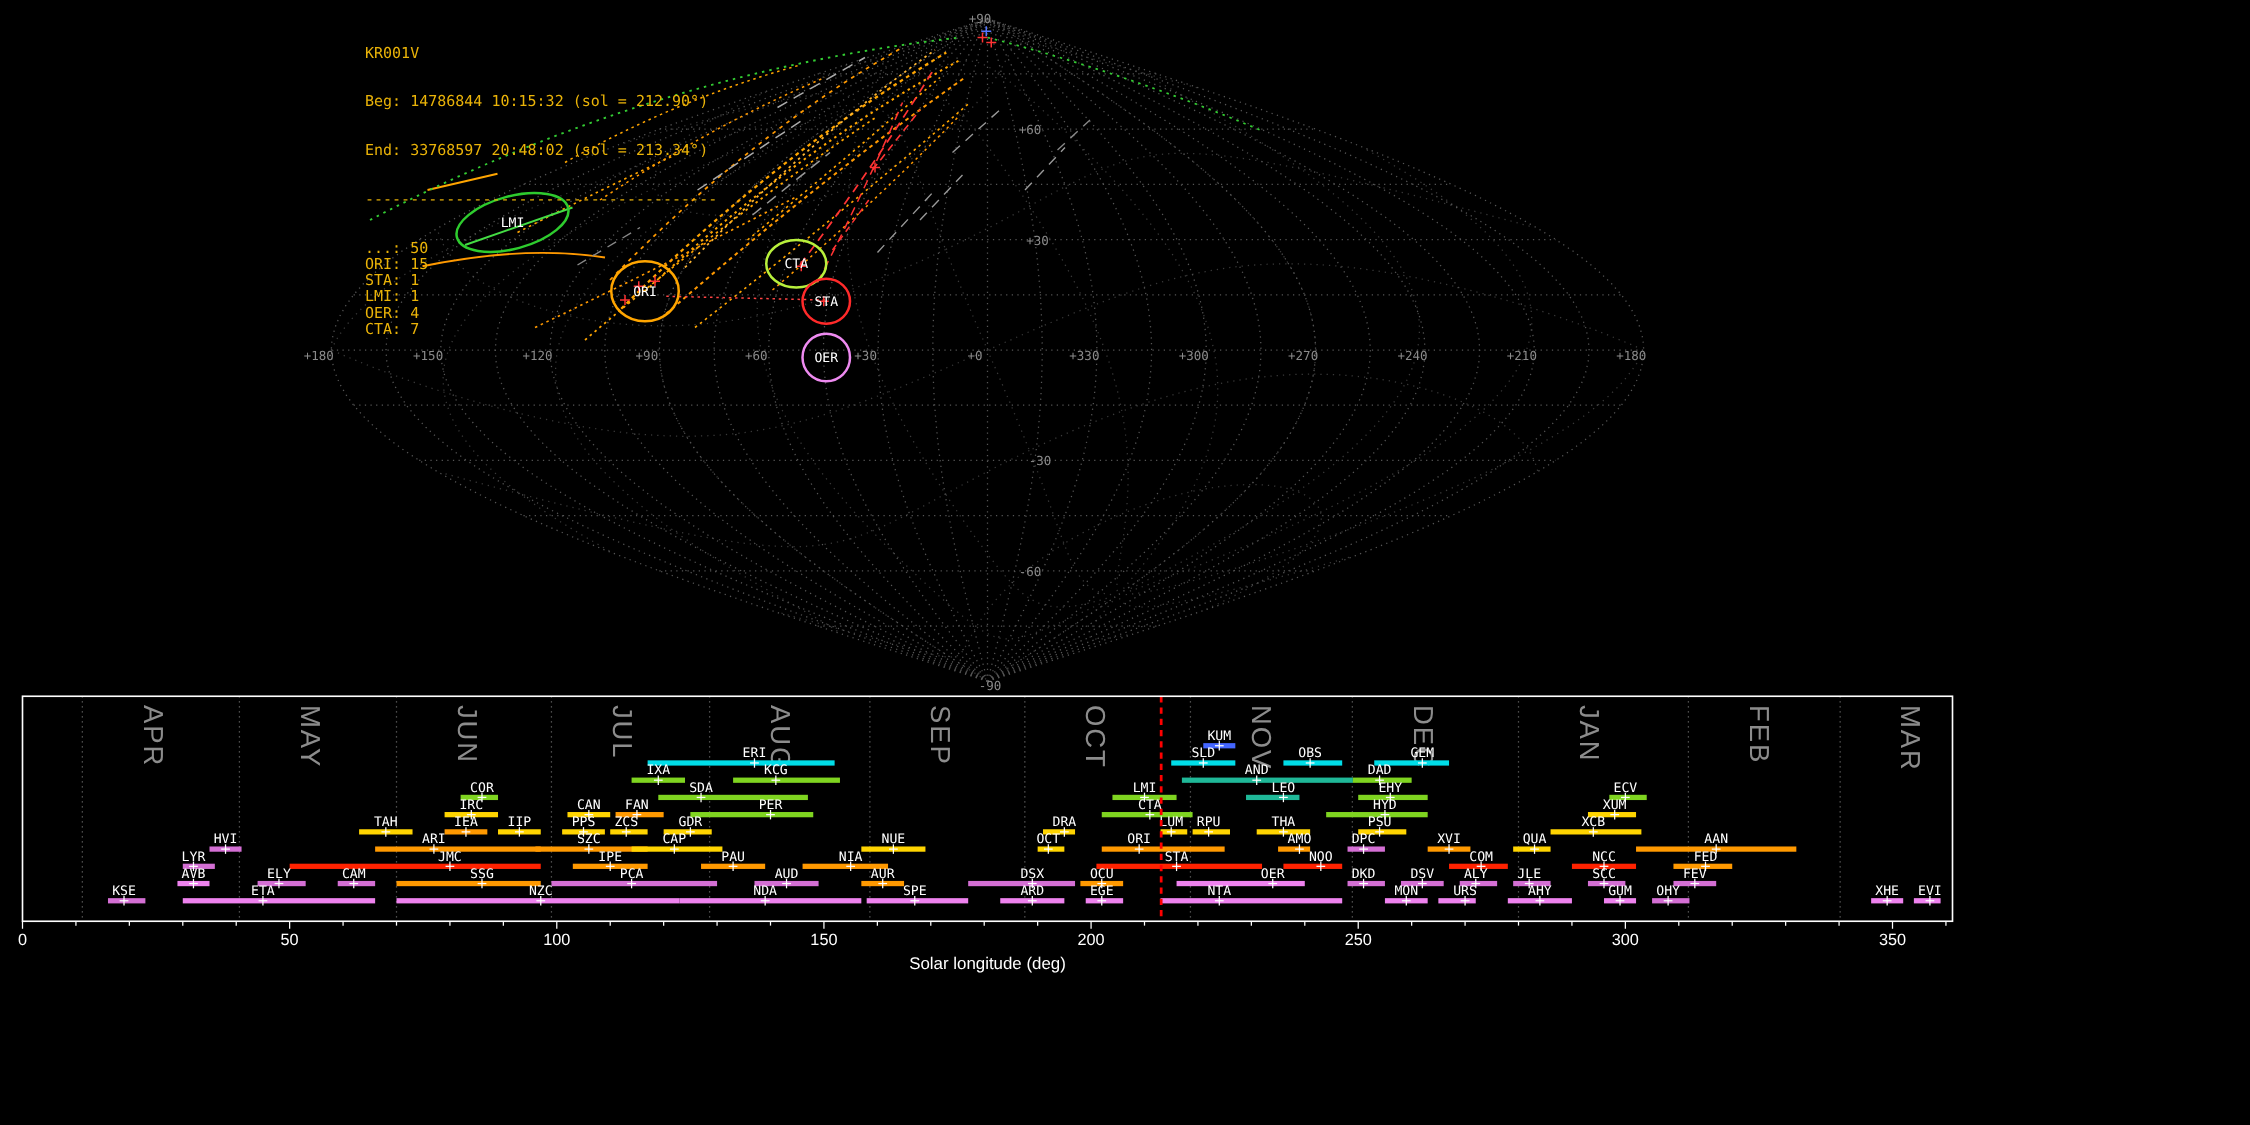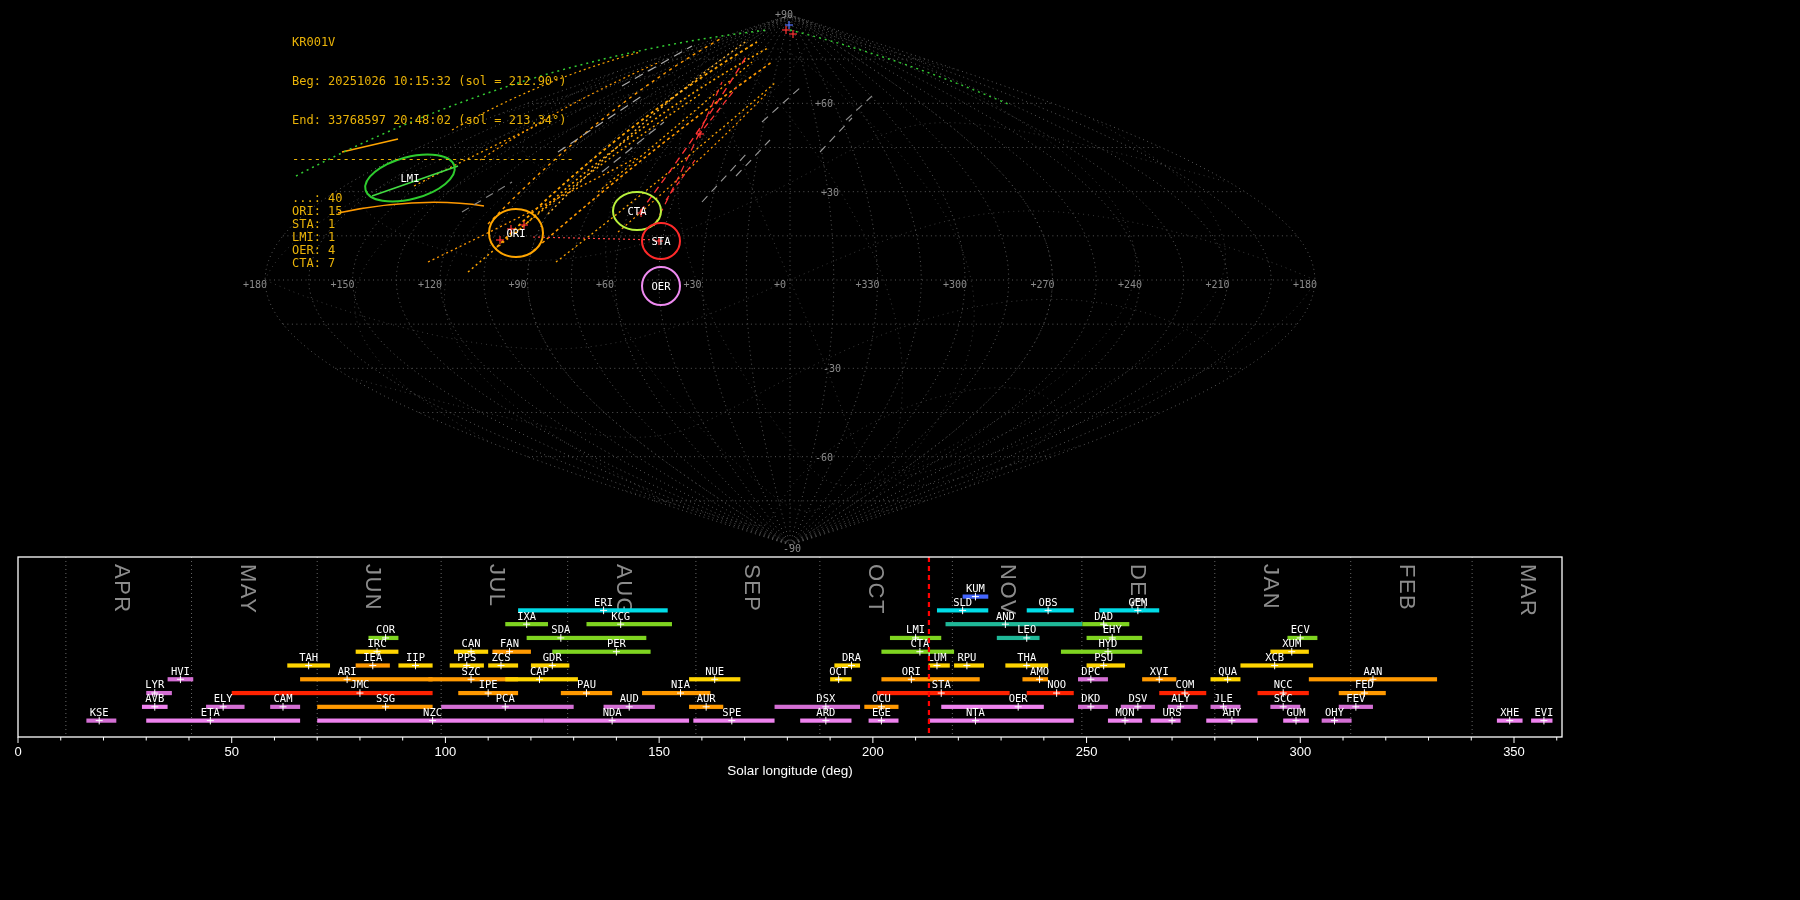--- a/index.html
+++ b/index.html
@@ -160,24 +160,24 @@
         <text x="637" y="214.5" text-anchor="middle" fill="#ffffff" font-size="10.5px" font-family="&quot;DejaVu Sans Mono&quot;,monospace">CTA</text>
         <ellipse cx="661" cy="241" rx="19" ry="18" fill="none" stroke="#ff2a2a" stroke-width="2" transform="rotate(0 661 241)"></ellipse>
         <text x="661" y="244.5" text-anchor="middle" fill="#ffffff" font-size="10.5px" font-family="&quot;DejaVu Sans Mono&quot;,monospace">STA</text>
         <ellipse cx="661" cy="286" rx="19" ry="19" fill="none" stroke="#ee8af0" stroke-width="2" transform="rotate(0 661 286)"></ellipse>
         <text x="661" y="289.5" text-anchor="middle" fill="#ffffff" font-size="10.5px" font-family="&quot;DejaVu Sans Mono&quot;,monospace">OER</text>
       </g>
     </svg>
 
   <div class="hdr">
     <div>KR001V</div>
-    <div>Beg: 20251026 10:15:32 (sol = 212.90°)</div>
+    <div>Beg: 14786844 10:15:32 (sol = 212.90°)</div>
     <div>End: 33768597 20:48:02 (sol = 213.34°)</div>
     <div>---------------------------------------</div>
-    <div id="counts"><div>...: 40</div><div>ORI: 15</div><div>STA: 1</div><div>LMI: 1</div><div>OER: 4</div><div>CTA: 7</div></div>
+    <div id="counts"><div>...: 50</div><div>ORI: 15</div><div>STA: 1</div><div>LMI: 1</div><div>OER: 4</div><div>CTA: 7</div></div>
   </div>
 
   <svg id="activity" width="1800" height="344">
       <g>
         <line x1="65.87216000000001" y1="1" x2="65.87216000000001" y2="181" stroke="#666666" stroke-width="1" stroke-dasharray="1,3"></line>
         <text x="114.87216000000001" y="8" fill="#8c8c8c" font-size="22px" font-family="&quot;Liberation Sans&quot;,sans-serif" letter-spacing="1.5" text-anchor="start" transform="rotate(90 114.87216000000001 8)">APR</text>
         <line x1="191.53658000000001" y1="1" x2="191.53658000000001" y2="181" stroke="#666666" stroke-width="1" stroke-dasharray="1,3"></line>
         <text x="240.53658000000001" y="8" fill="#8c8c8c" font-size="22px" font-family="&quot;Liberation Sans&quot;,sans-serif" letter-spacing="1.5" text-anchor="start" transform="rotate(90 240.53658000000001 8)">MAY</text>
         <line x1="317.201" y1="1" x2="317.201" y2="181" stroke="#666666" stroke-width="1" stroke-dasharray="1,3"></line>
         <text x="366.201" y="8" fill="#8c8c8c" font-size="22px" font-family="&quot;Liberation Sans&quot;,sans-serif" letter-spacing="1.5" text-anchor="start" transform="rotate(90 366.201 8)">JUN</text>

